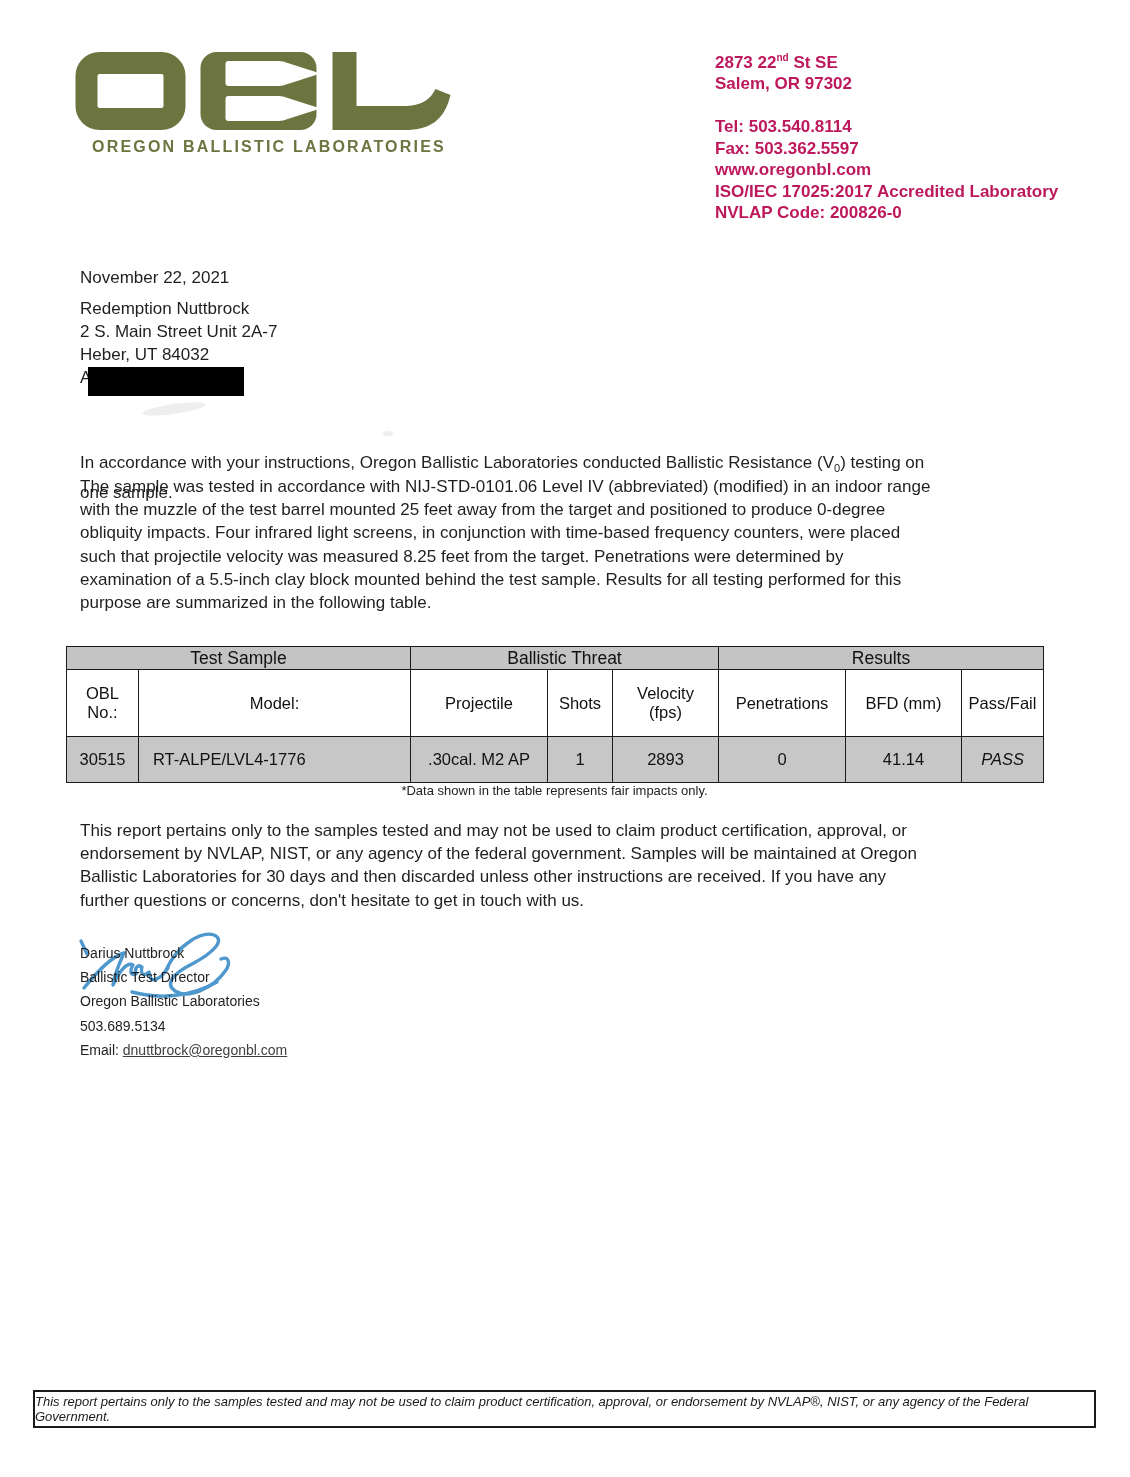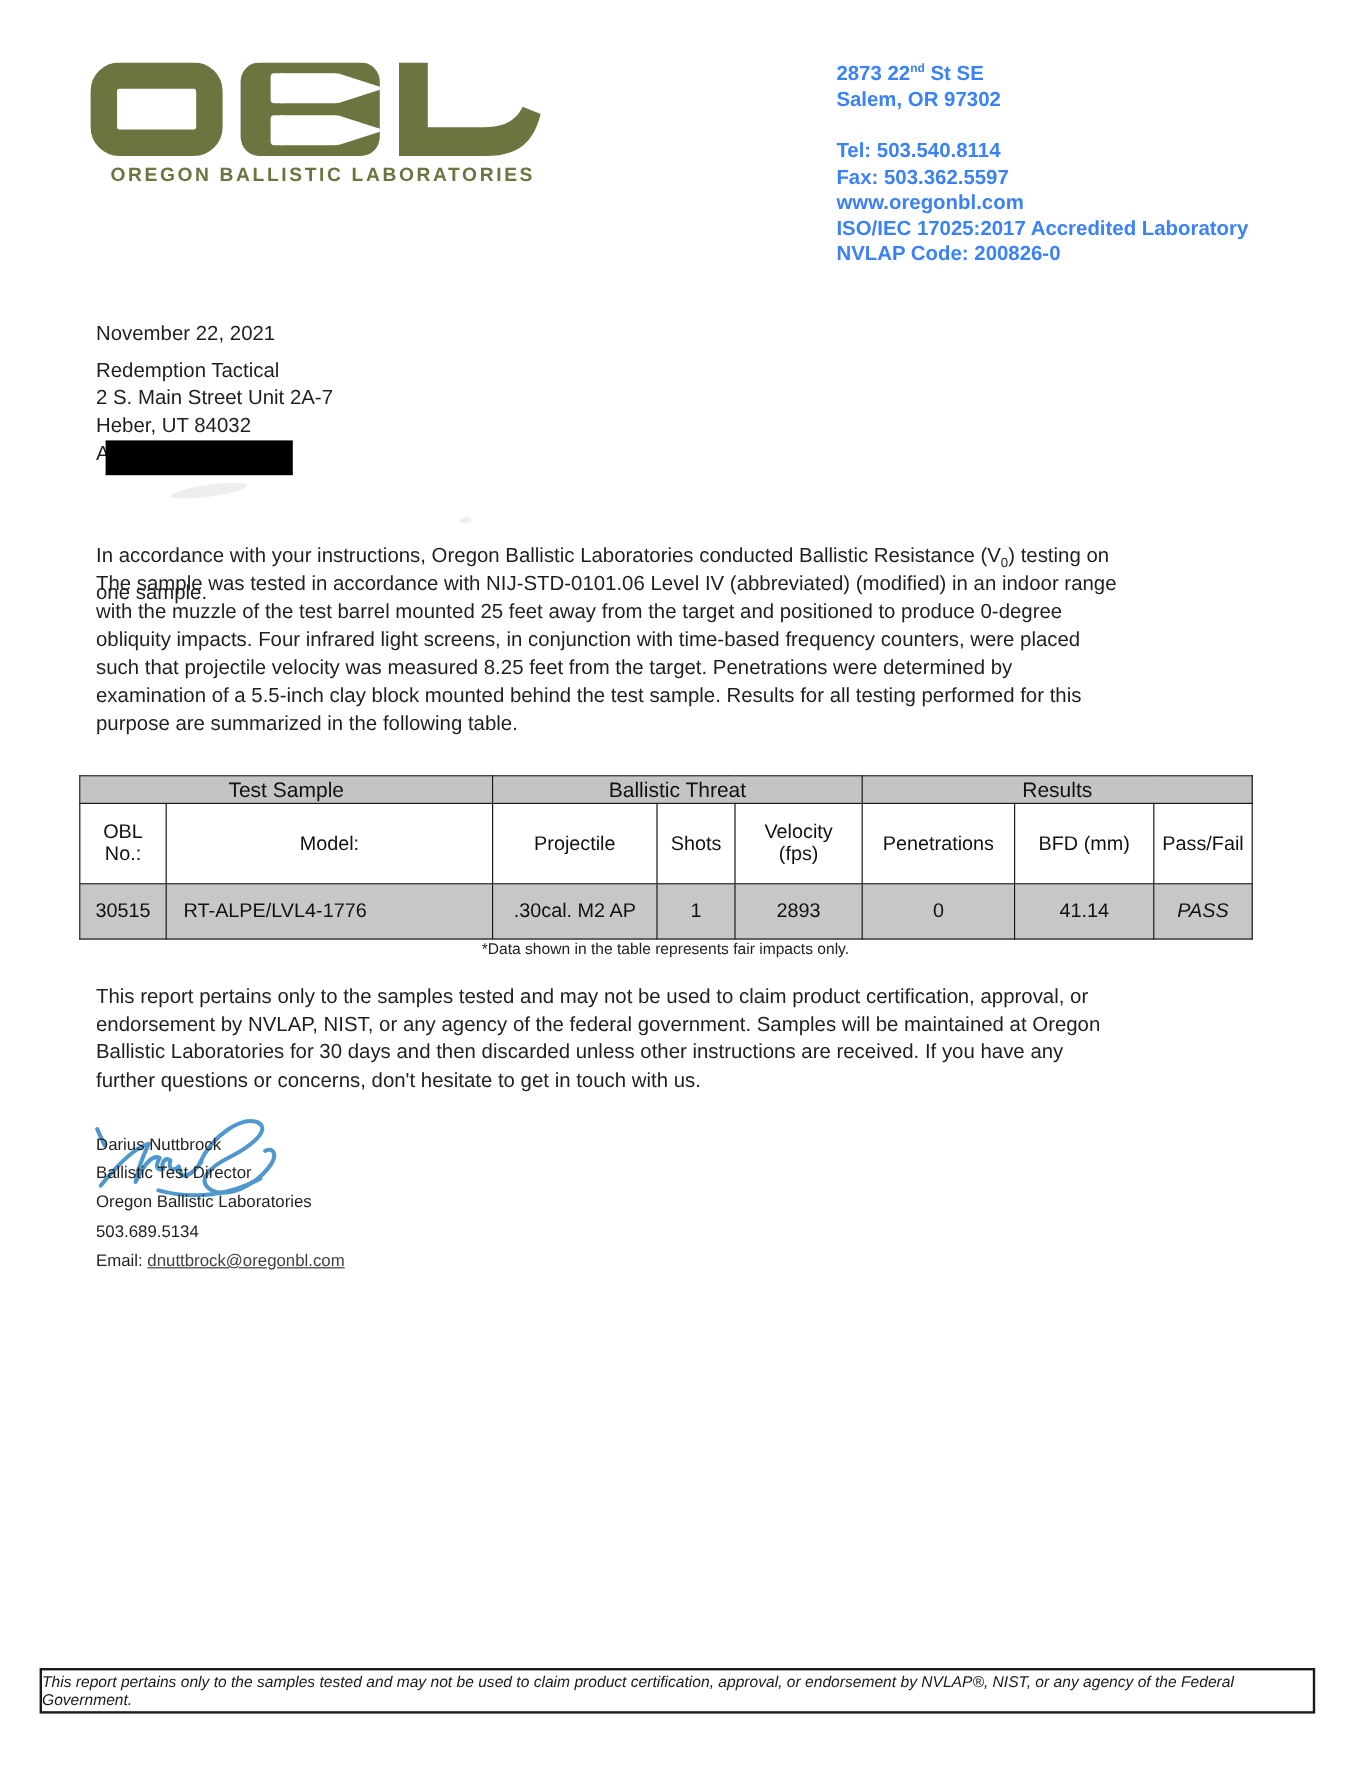--- a/index.html
+++ b/index.html
@@ -17,23 +17,23 @@
   }
 
   
   .logo-svg { position: absolute; left: 75px; top: 52px; width: 378px; height: 80px; }
   .logo-subtitle {
     position: absolute; left: 92px; top: 138px;
     font-size: 16px; font-weight: bold; letter-spacing: 2.2px;
     color: #6c753f;
   }
   .addr-block {
-    position: absolute; left: 697px; top: 47px;
+    position: absolute; left: 715px; top: 47px;
     font-size: 17px; font-weight: bold; line-height: 21.5px;
-    color: #3b82f6;
+    color: #be185d;
   }
   .addr-block .gap { height: 21.5px; }
   .addr-block sup { font-size: 10px; }
 
   
   .date-line { position: absolute; left: 80px; top: 268px; font-size: 17px; }
   .recipient { position: absolute; left: 80px; top: 297px; font-size: 17px; line-height: 23px; }
   .redact-line { position: relative; height: 23px; }
   .redact-bar {
     position: absolute; left: 8px; top: 1px;
@@ -115,21 +115,21 @@
     <div>Tel: 503.540.8114</div>
     <div>Fax: 503.362.5597</div>
     <div>www.oregonbl.com</div>
     <div>ISO/IEC 17025:2017 Accredited Laboratory</div>
     <div>NVLAP Code: 200826-0</div>
   </div>
 
   <div class="date-line">November 22, 2021</div>
 
   <div class="recipient">
-    <div>Redemption Tactical</div>
+    <div>Redemption Nuttbrock</div>
     <div>2 S. Main Street Unit 2A-7</div>
     <div>Heber, UT 84032</div>
     <div class="redact-line">
       <span>A</span>
       <span class="redact-bar"></span>
     </div>
   </div>
 
   <div class="artifact a1"></div>
   <div class="artifact a2"></div>

